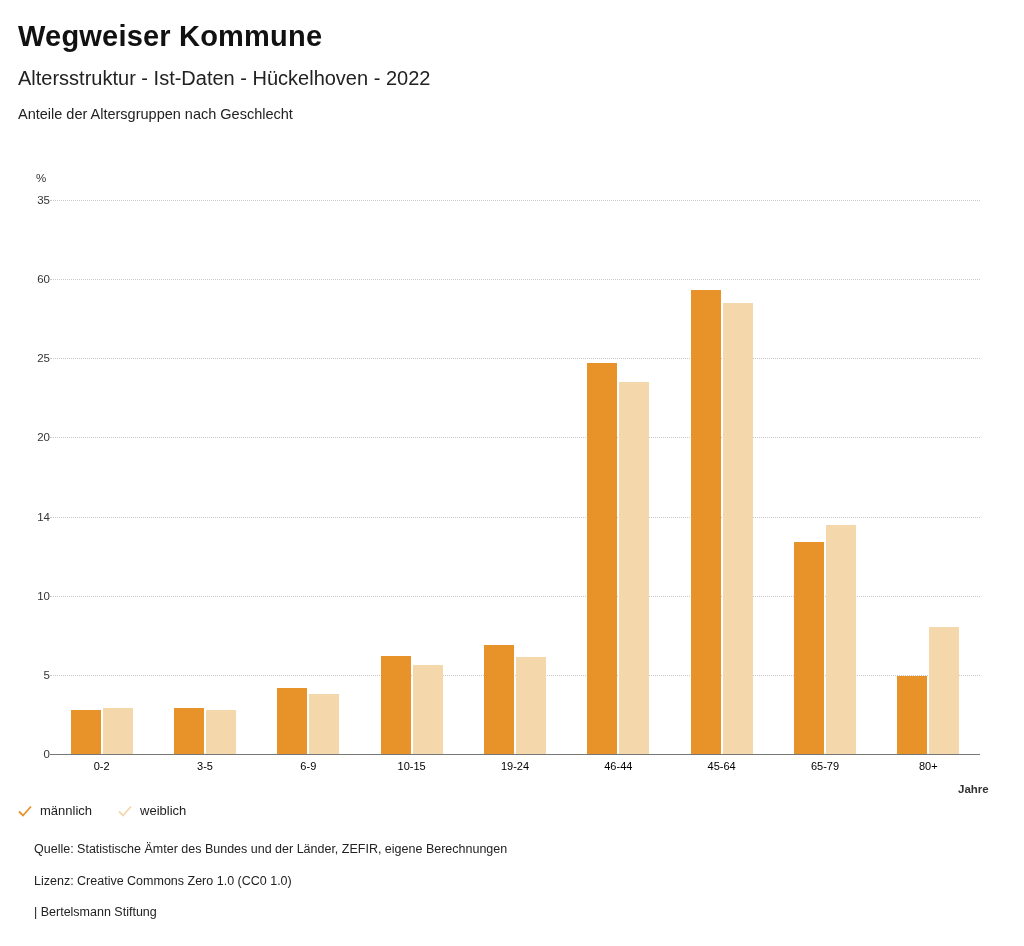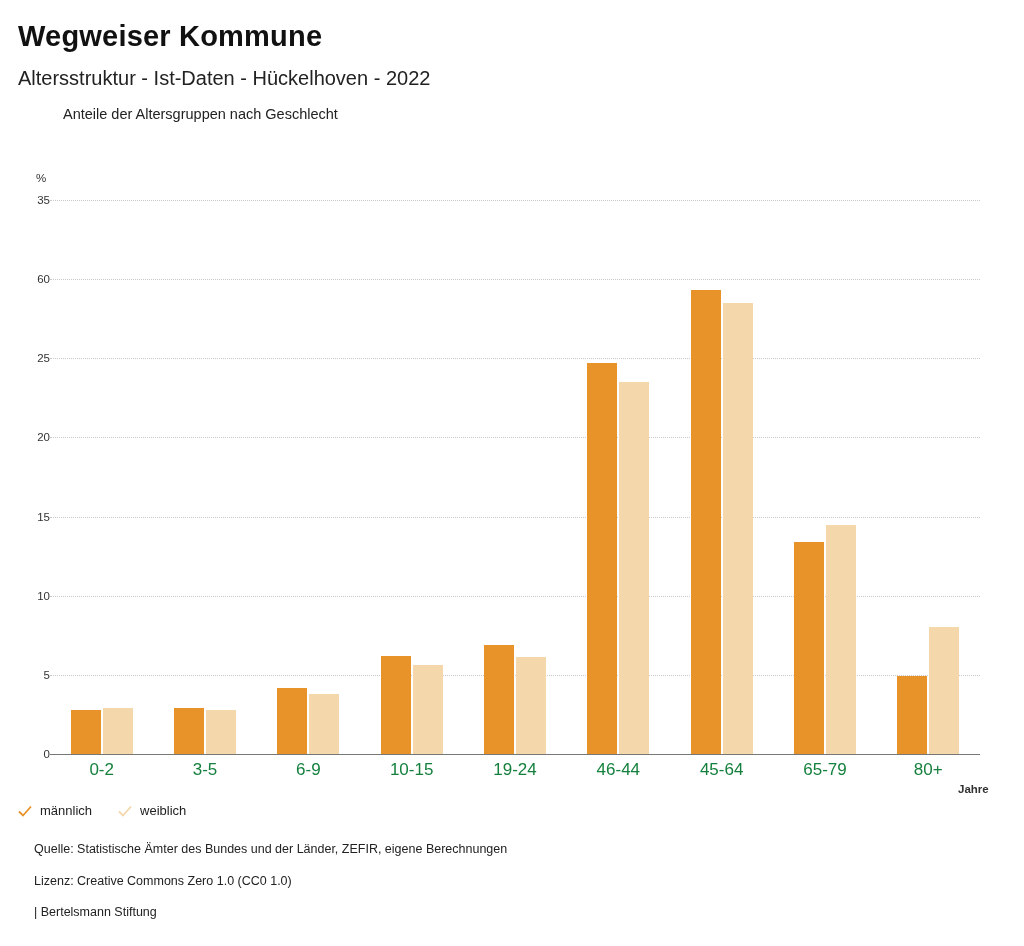--- a/index.html
+++ b/index.html
@@ -38,21 +38,20 @@
     color: #222222;
     white-space: nowrap;
   }
   .subsubtitle {
     position: absolute;
     left: 18px;
     top: 106px;
     font-size: 14.5px;
     color: #222222;
     white-space: nowrap;
-    margin-left: 45px;
   }
 
   
   .plot {
     position: absolute;
     left: 40px;
     top: 200px;
     width: 940px;
     height: 554px;
   }
@@ -118,22 +117,22 @@
     display: block;
   }
   .bar.m { background: #e8932a; }
   .bar.w { background: #f4d7ab; }
   .bar.spacer { width: 2px; background: transparent; }
   .xlabel {
     position: absolute;
     top: 560px;
     width: 100%;
     text-align: center;
-    font-size: 17px;
-    color: #15803d;
+    font-size: 11px;
+    color: #000000;
     left: 0;
   }
 
   
   .legend {
     position: absolute;
     left: 18px;
     top: 803px;
     display: flex;
     align-items: center;
@@ -188,21 +187,21 @@
         <div class="gridline" style="top: 474.857px;"></div>
         <div class="ytick-wrap" style="top: 474.857px;">
           <div class="ytick">5</div>
         </div>
         <div class="gridline" style="top: 395.714px;"></div>
         <div class="ytick-wrap" style="top: 395.714px;">
           <div class="ytick">10</div>
         </div>
         <div class="gridline" style="top: 316.571px;"></div>
         <div class="ytick-wrap" style="top: 316.571px;">
-          <div class="ytick">15</div>
+          <div class="ytick">14</div>
         </div>
         <div class="gridline" style="top: 237.429px;"></div>
         <div class="ytick-wrap" style="top: 237.429px;">
           <div class="ytick">20</div>
         </div>
         <div class="gridline" style="top: 158.286px;"></div>
         <div class="ytick-wrap" style="top: 158.286px;">
           <div class="ytick">25</div>
         </div>
         <div class="gridline" style="top: 79.1429px;"></div>

